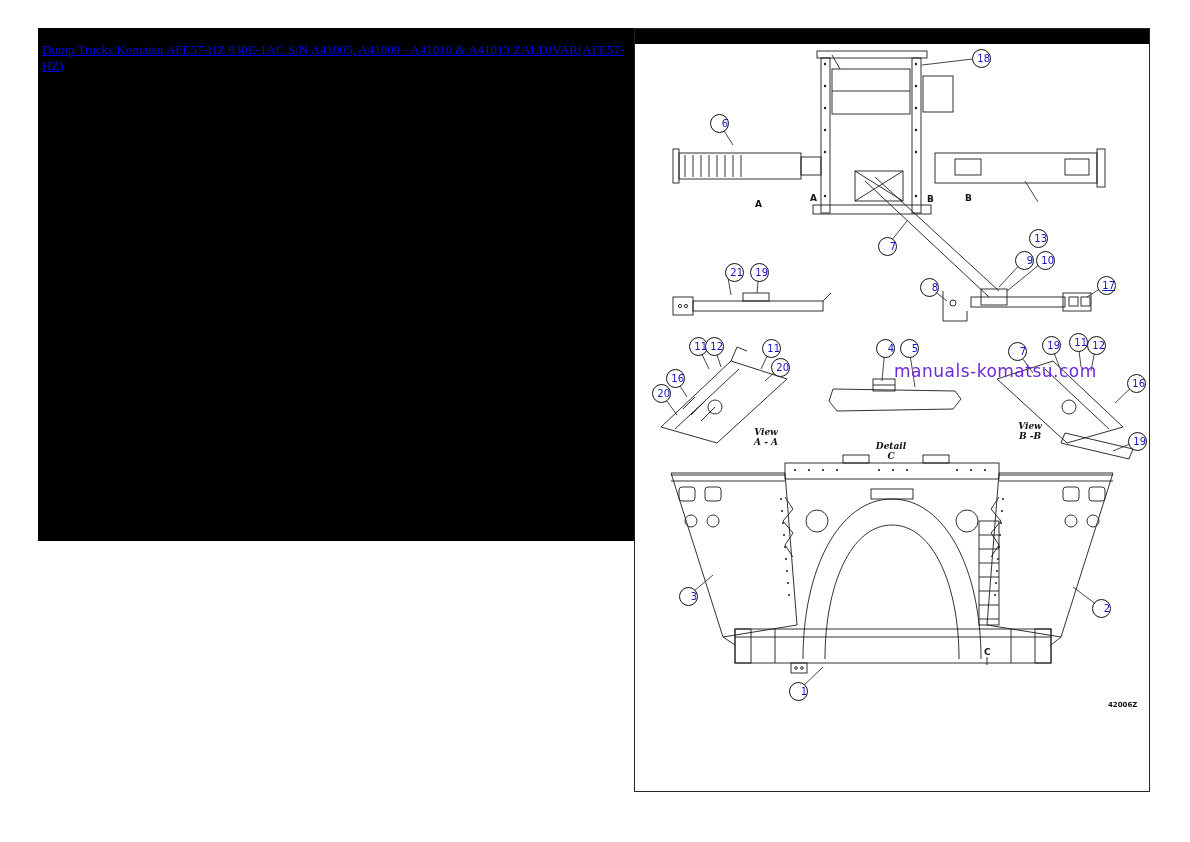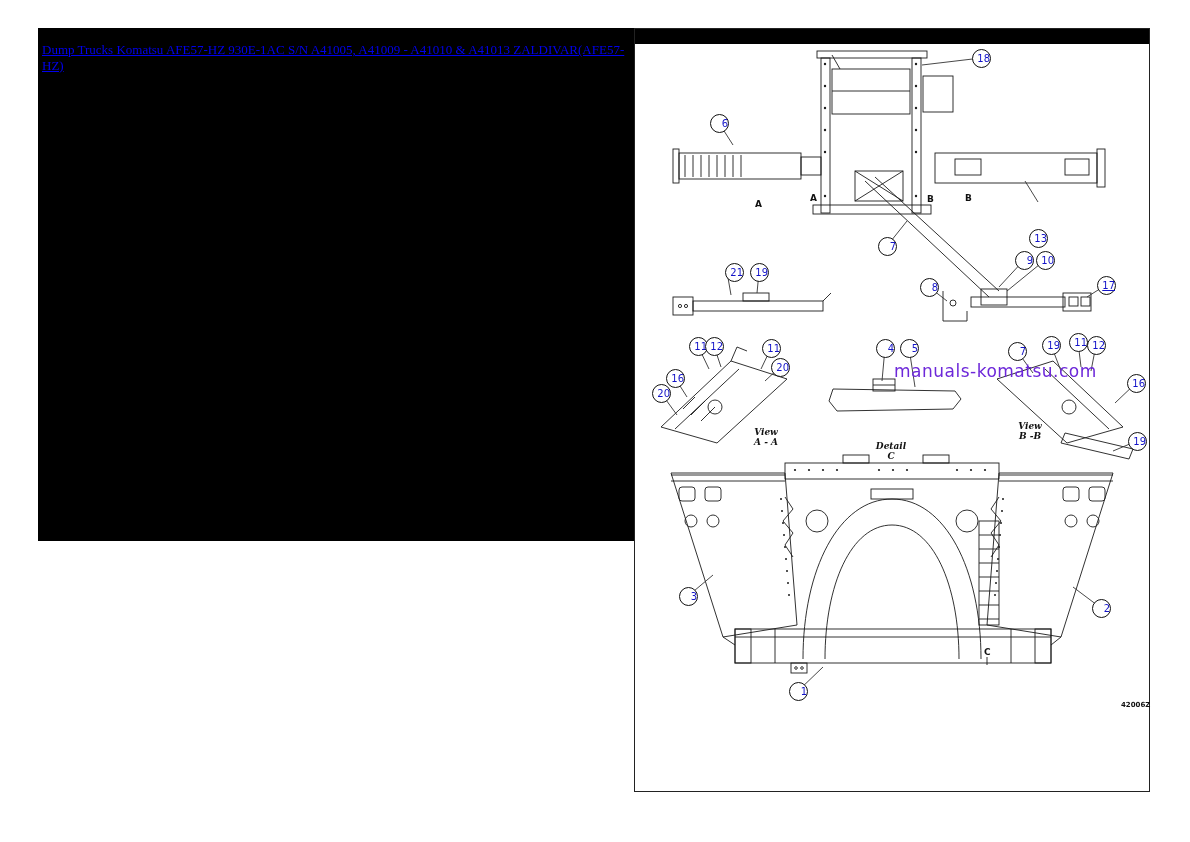--- a/index.html
+++ b/index.html
@@ -14,21 +14,21 @@
 
   
   .right-panel{position:absolute;left:634px;top:28px;width:514px;height:762px;
                border:1px solid #222;box-sizing:content-box;background:#fff;}
   .top-bar{position:absolute;left:0;top:0;width:100%;height:15px;background:#000;z-index:6;}
   .diagram-area{position:absolute;left:0;top:0;width:514px;height:762px;}
   .diagram-area svg{position:absolute;left:0;top:0;}
 
   .watermark{position:absolute;left:259px;top:332px;font:17px "DejaVu Sans",sans-serif;
              color:#6d28d9;letter-spacing:.5px;z-index:3;white-space:nowrap;}
-  .drawing-code{position:absolute;left:486px;top:672px;font:bold 7px "DejaVu Sans",sans-serif;
+  .drawing-code{position:absolute;left:473px;top:672px;font:bold 7px "DejaVu Sans",sans-serif;
                 color:#111;z-index:4;}
 
   .callout{position:absolute;width:17px;height:17px;border:1px solid #111;border-radius:50%;
            background:#fff;color:#1414c8;font:10px/17px "DejaVu Sans",sans-serif;
            text-align:right;z-index:5;}
   .view-label{position:absolute;transform:translateX(-50%);text-align:center;
               font:italic bold 9px/10px "DejaVu Serif",serif;color:#111;z-index:4;white-space:nowrap;}
   .section-marker{position:absolute;font:bold 9px "DejaVu Sans",sans-serif;color:#111;z-index:4;}
 </style>
 </head>

